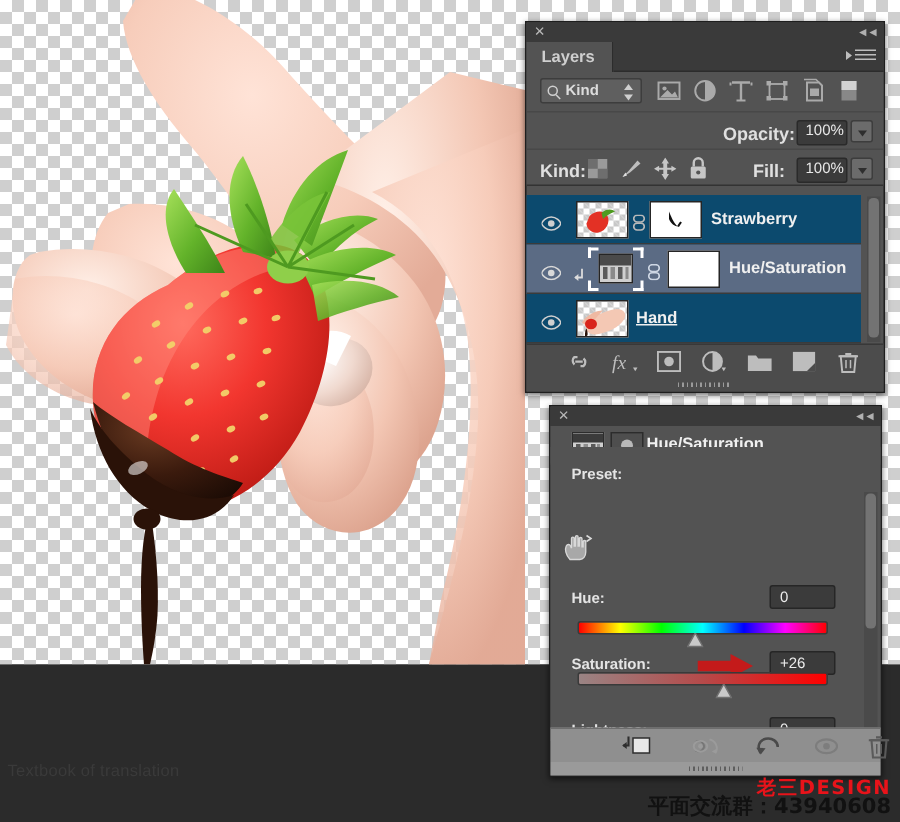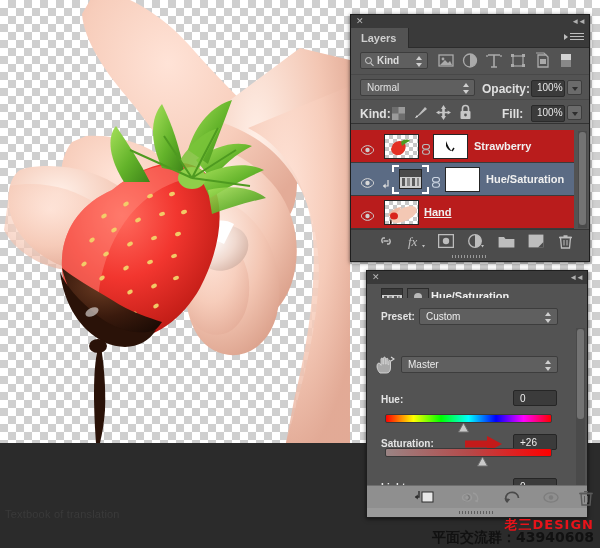--- a/index.html
+++ b/index.html
@@ -75,21 +75,21 @@
   .numfield span{ display:block; padding:1px 0 0 5px; }
   .numcaret{ position:absolute; width:15px; height:15px; background:#6b6b6b;
       border:1px solid #3d3d3d; border-radius:2px;}
   .numcaret:after{ content:""; position:absolute; left:4px; top:6px; width:0;height:0;
       border-left:3.5px solid transparent;border-right:3.5px solid transparent;border-top:4px solid #2e2e2e;}
 
   #lock-row{ height:25px; position:relative; background:#535353; border-top:1px solid #484848;
       border-bottom:1px solid #333;}
 
   
-  #layer-list{ position:absolute; left:0; top:115px; width:223px; height:99px; background:#b91c1c;}
+  #layer-list{ position:absolute; left:0; top:115px; width:223px; height:99px; background:#0c4a6e;}
   .layer-row{ position:relative; height:33px; border-bottom:1px solid #3b3b3b; }
   .layer-row.selected{ background:#5b6b84; }
   .eye{ position:absolute; left:10px; top:11px; width:13px; height:10px; }
   .thumb{ position:absolute; top:4px; width:35px; height:25px; border:1px solid #252525;
       background:#fff; overflow:hidden;}
   .thumb.checker{
     background-color:#fff;
     background-image:
       linear-gradient(45deg,#c8c8c8 25%,transparent 25%,transparent 75%,#c8c8c8 75%),
       linear-gradient(45deg,#c8c8c8 25%,transparent 25%,transparent 75%,#c8c8c8 75%);
@@ -332,24 +332,20 @@
     </div>
     <div class="fltico" style="left:208px">
       <svg width="14" height="17">
           <rect x="2" y="2" width="10" height="13" fill="#888"></rect>
           <rect x="2" y="2" width="10" height="6" fill="#d2d2d2"></rect>
         </svg>
     </div>
   </div>
 
   <div id="blend-row">
-    <div class="blend-select">
-      <span class="lbl">Normal</span>
-      <span class="updown"></span>
-    </div>
     <span class="fieldlabel" style="left:131px; top:7px;">Opacity:</span>
     <div class="numfield" style="left:180px; top:5px; width:34px;">
       <span>100%</span>
     </div>
     <div class="numcaret" style="left:216px; top:5px;"></div>
   </div>
 
   <div id="lock-row">
     <span class="fieldlabel" style="left:9px; top:7px;">Kind:</span>
     <div style="position:absolute;left:41px;top:6px;">
@@ -552,36 +548,28 @@
           <rect width="20" height="16" fill="#4e4e4e"></rect>
           <circle cx="10" cy="8" r="4" fill="#b9b9b9"></circle>
         </svg>
     </span>
     <span class="prop-title">Hue/Saturation</span>
   </div>
 
   <div id="prop-body">
 
     <span class="prow-label" style="left:14px; top:13px;">Preset:</span>
-    <div class="dropdown" style="left:52px; top:10px; width:139px;">
-      <span class="lbl">Custom</span>
-      <span class="updown" style="right:5px; top:3px;"></span>
-    </div>
 
     <span id="hand-cursor-icon">
       <svg width="20" height="18" viewBox="0 0 20 18">
         <path d="M5 17 C2 14 1.5 10 2.5 8 C3.3 6.6 4.8 6.8 5.3 8 L6 9.4 V3 C6 1.8 7.8 1.8 7.8 3 V8 H8.6 V2 C8.6 0.8 10.4 0.8 10.4 2 V8 H11.2 V3.2 C11.2 2 13 2 13 3.2 V8.6 H13.8 V5.2 C13.8 4 15.5 4 15.5 5.2 V12 C15.5 15 13.8 17 11.6 17 Z" fill="#a8a8a8" stroke="#d8d8d8" stroke-width="0.9"></path>
         <path d="M16 1 L19 3 L16 5" fill="none" stroke="#d8d8d8" stroke-width="1.1"></path>
       </svg>
     </span>
 
-    <div class="dropdown" style="left:34px; top:58px; width:157px;">
-      <span class="lbl">Master</span>
-      <span class="updown" style="right:5px; top:3px;"></span>
-    </div>
 
     <span class="prow-label" style="left:14px; top:96px;">Hue:</span>
     <div class="valuefield" style="left:146px; top:92px; width:44px;">
       <span>0</span>
     </div>
     <div class="slider-track" style="left:18px; top:116px; width:167px;
          background:linear-gradient(90deg,#ff0000,#ffff00,#00ff00,#00ffff,#0000ff,#ff00ff,#ff0000);"></div>
     <span class="slider-knob" style="left:91px; top:121px;">
       <svg width="11" height="10">
           <path d="M5.5 0 L10.5 9 H0.5 Z" fill="#c9c9c9" stroke="#707070" stroke-width="1"></path>

